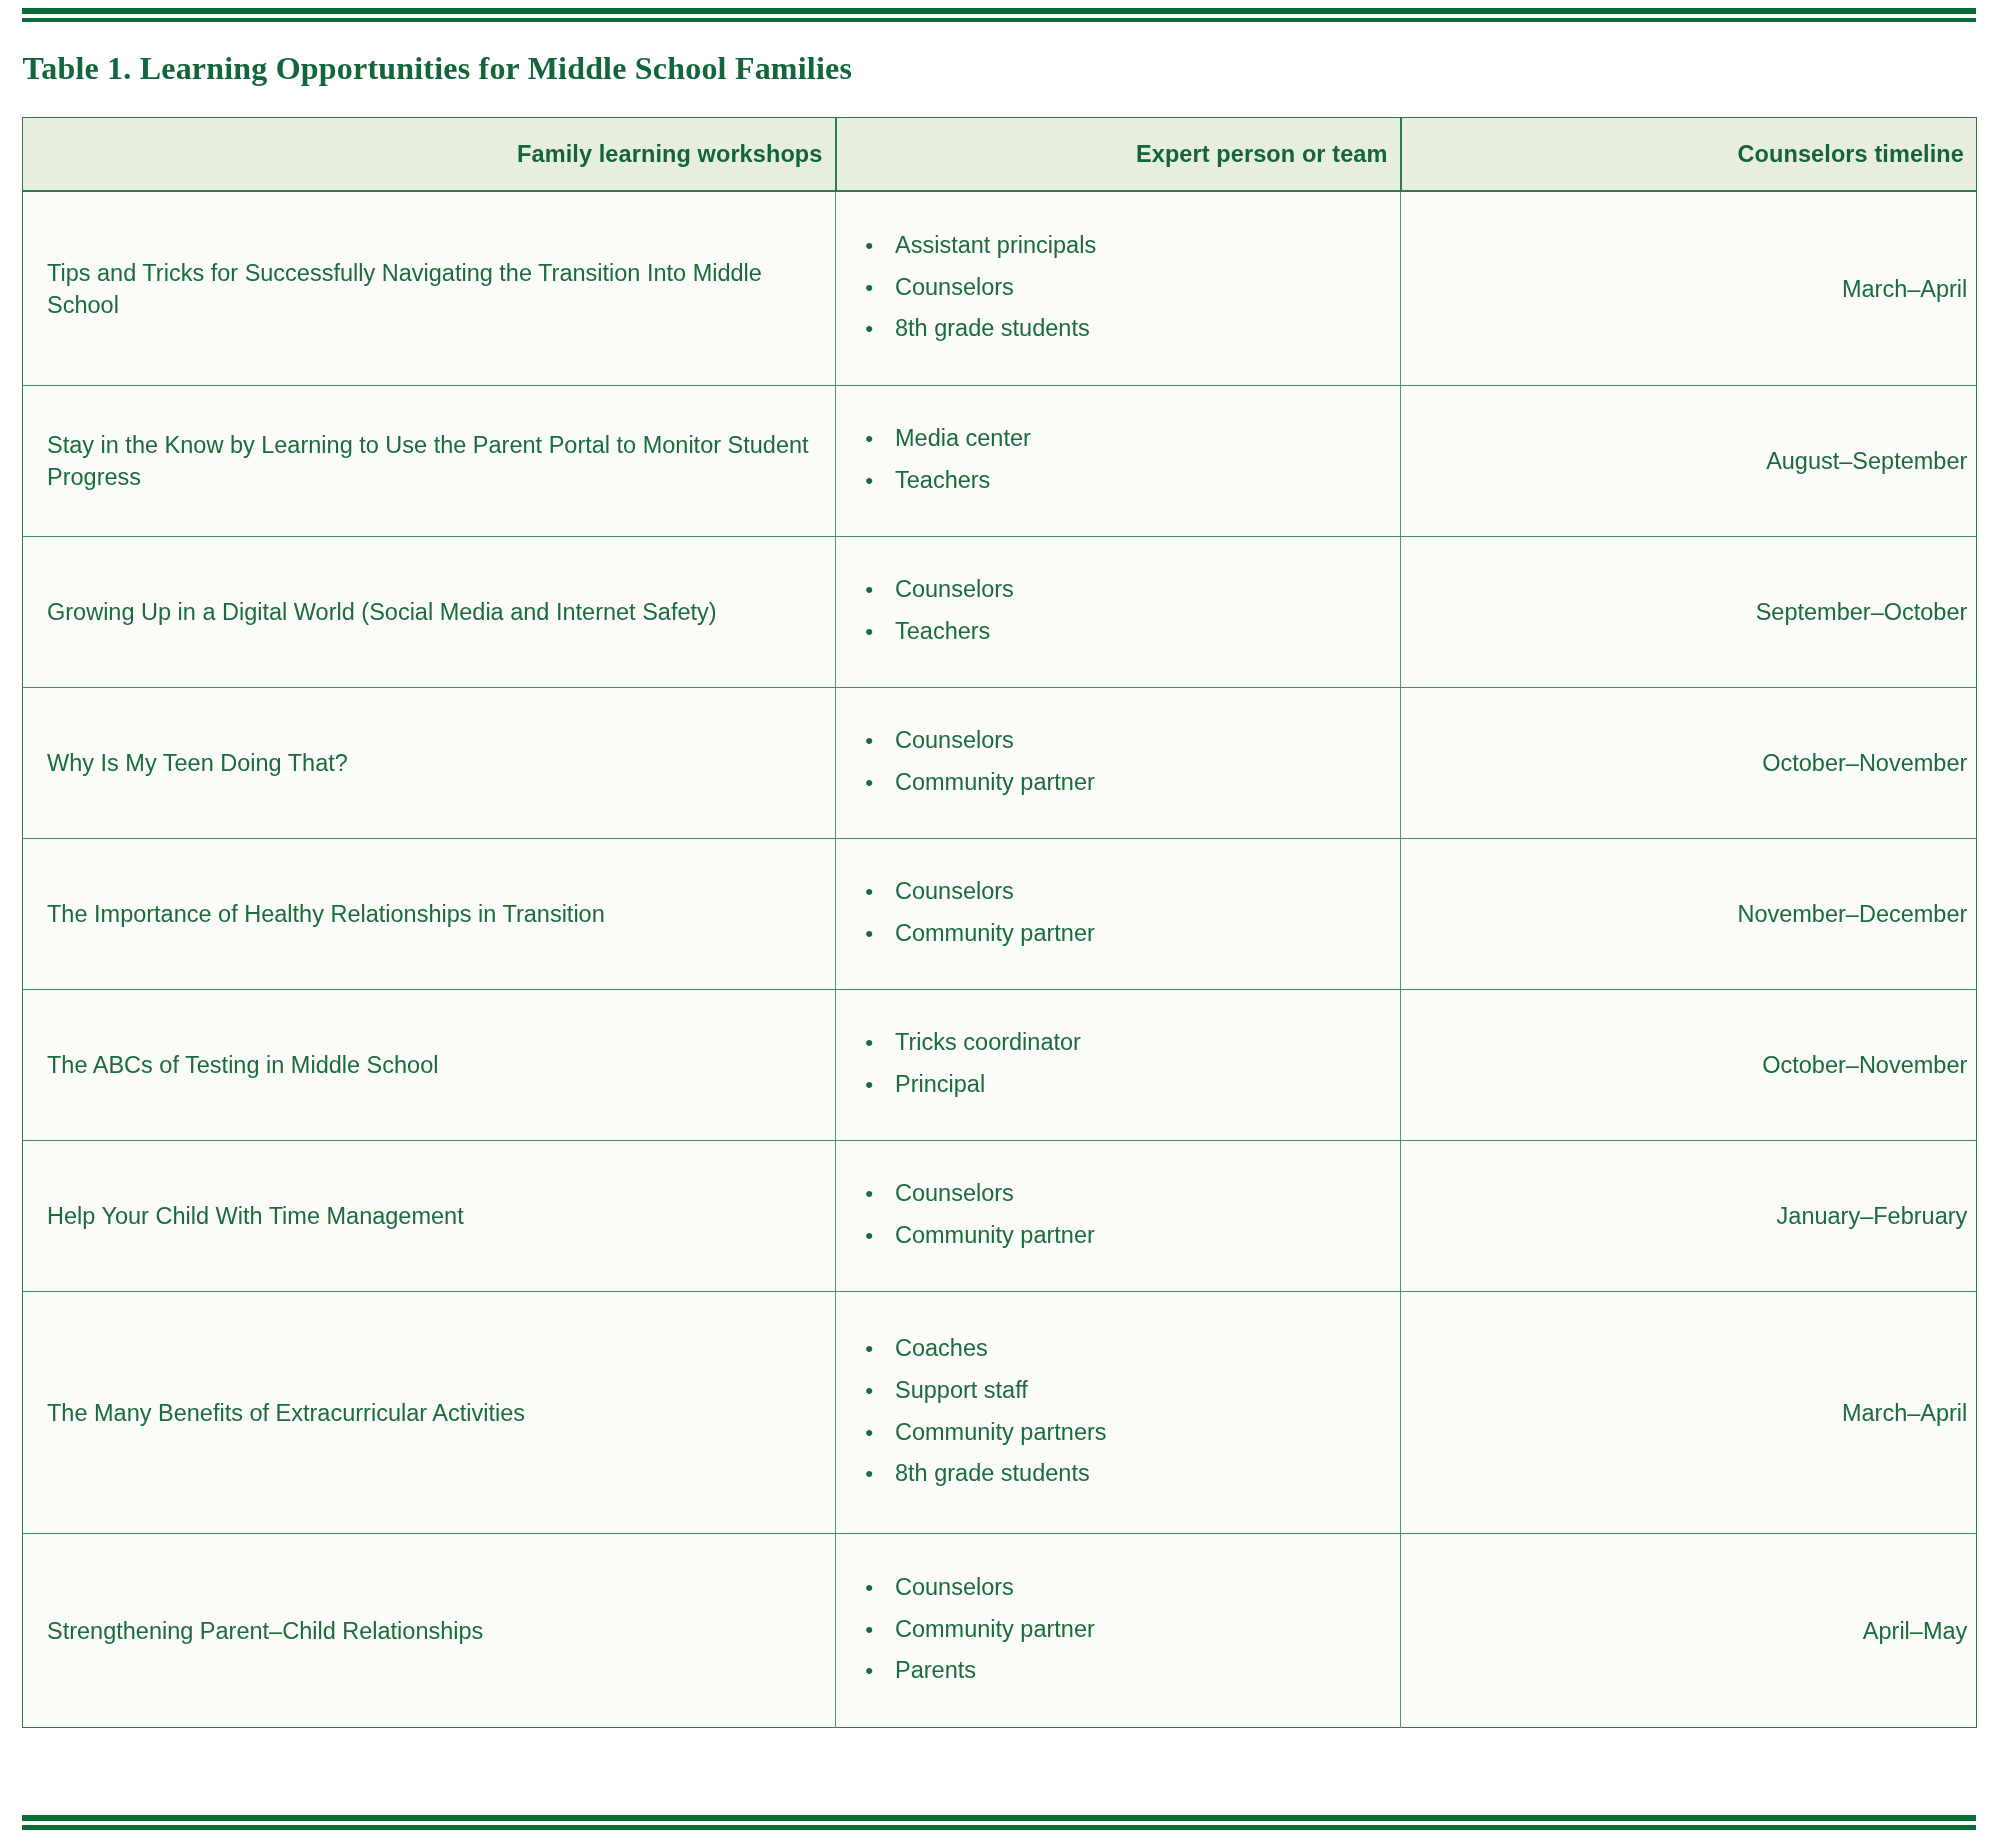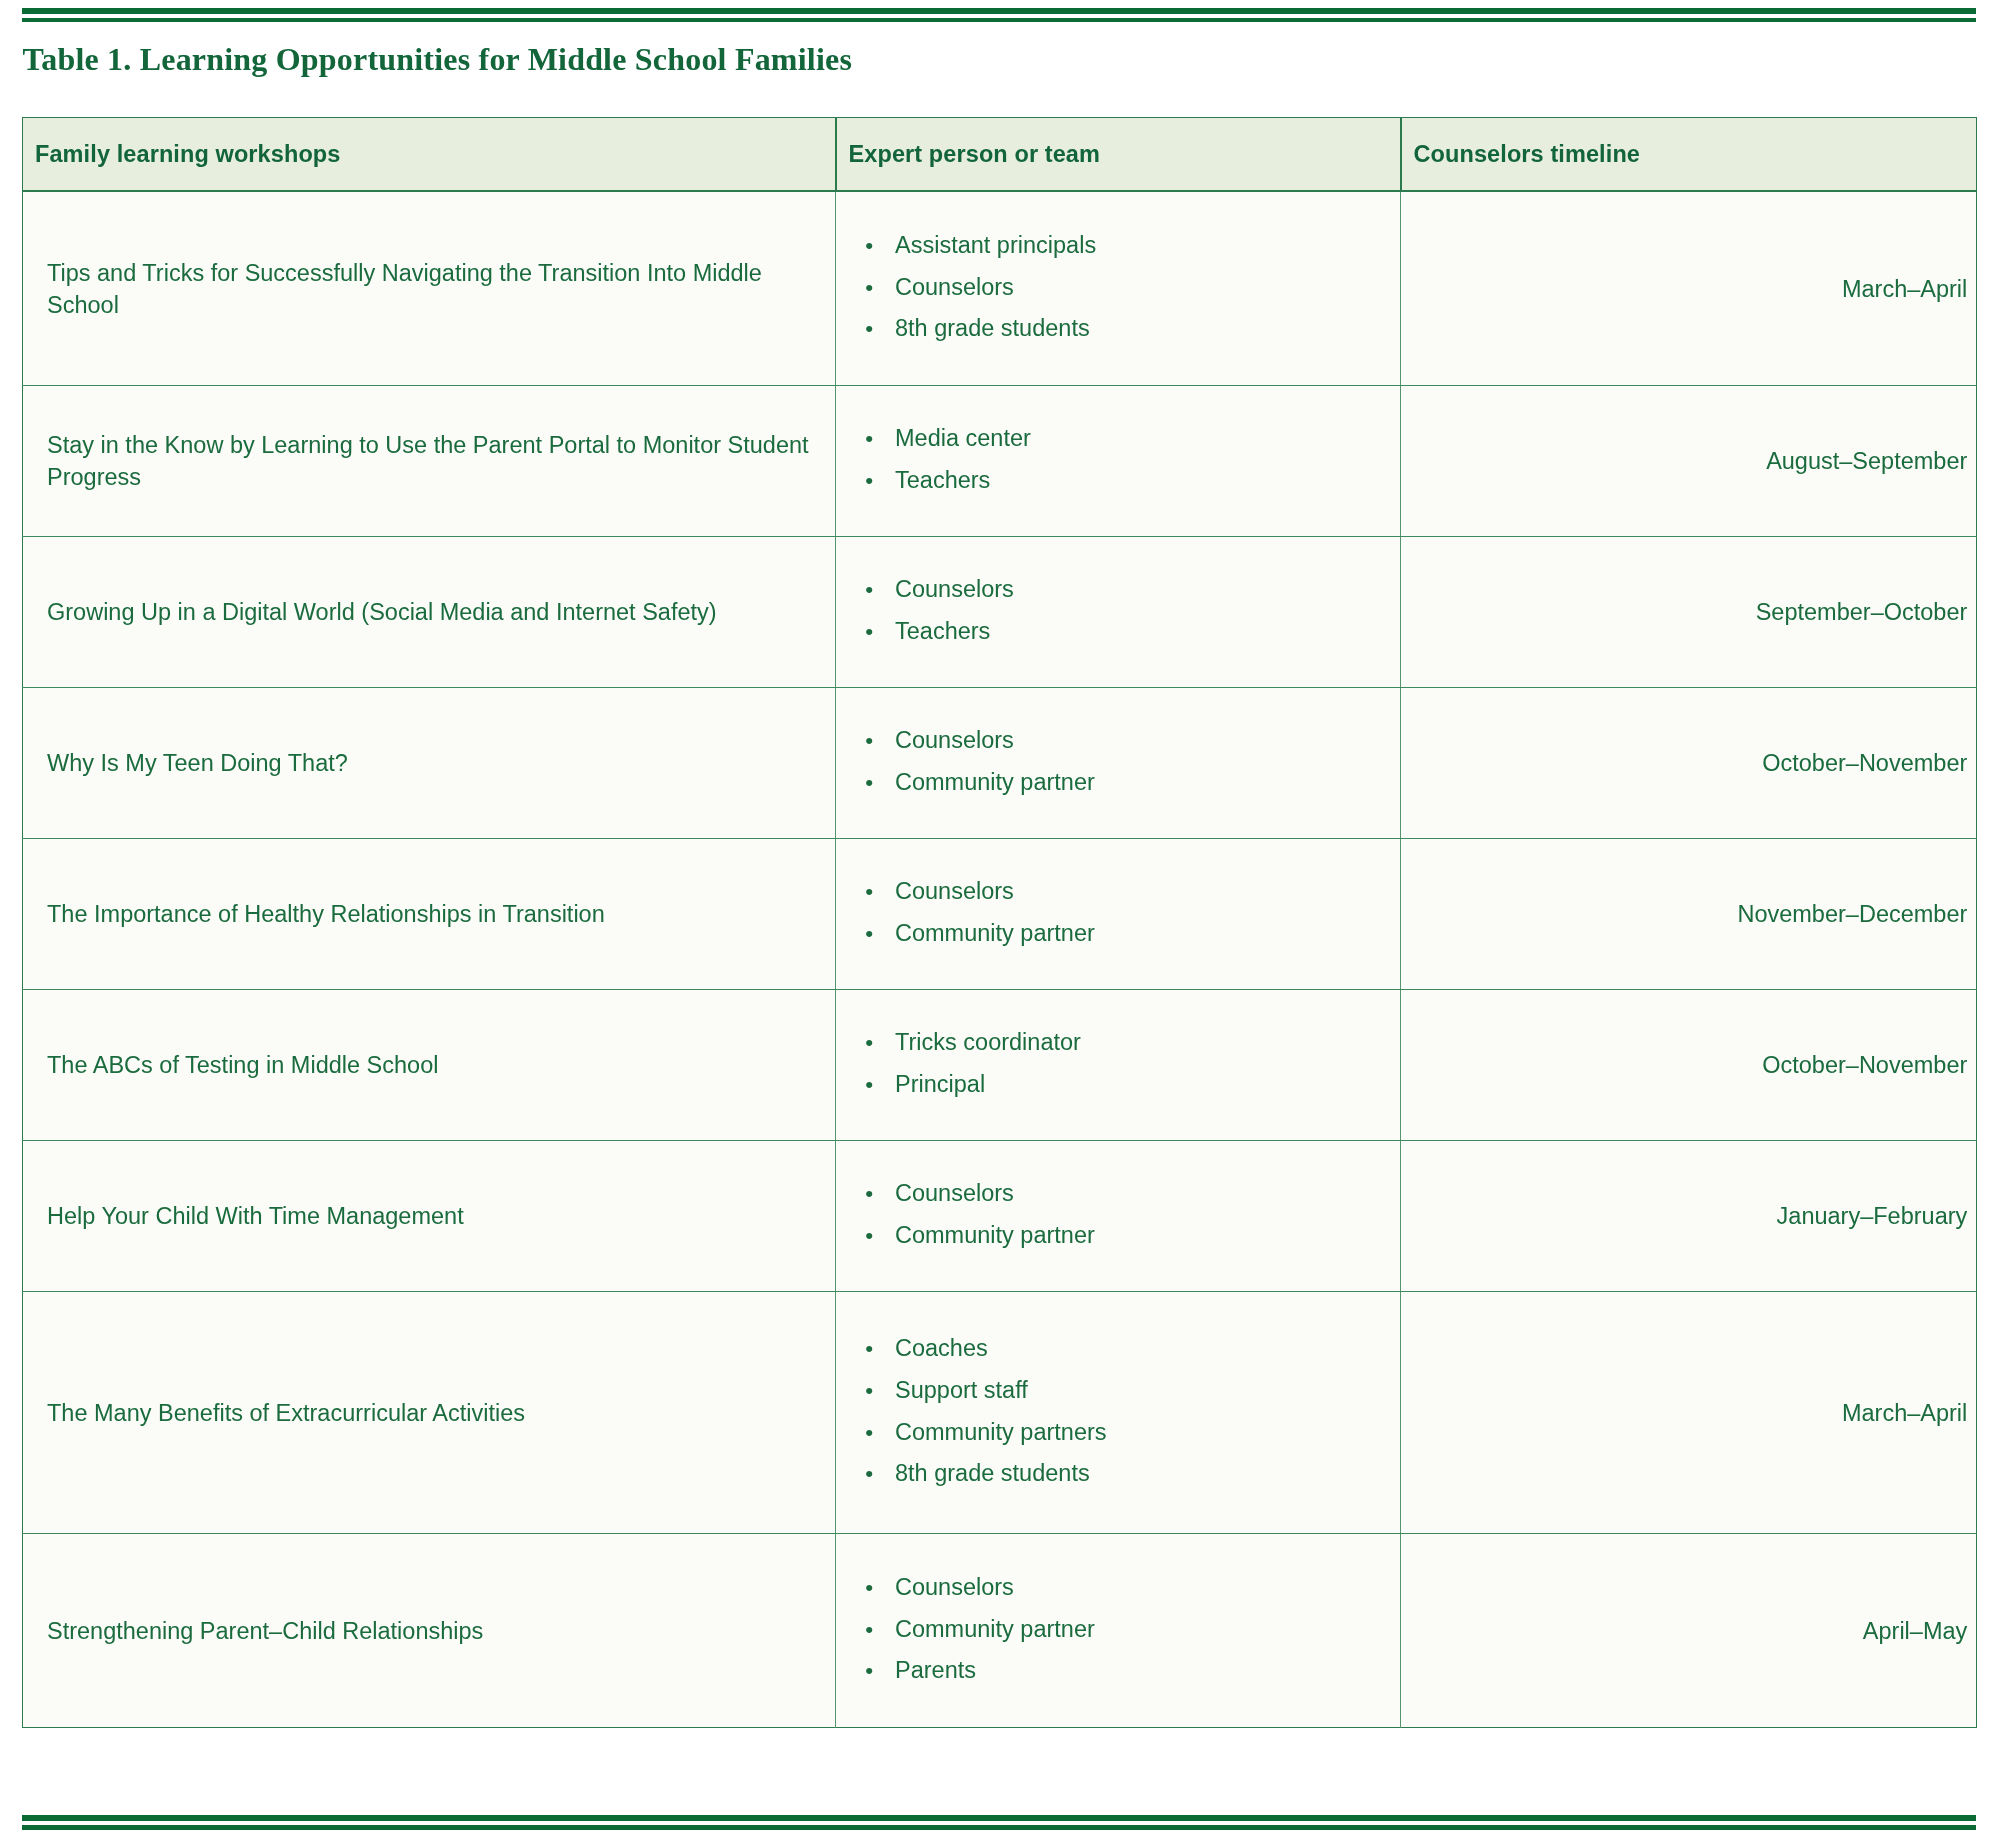--- a/index.html
+++ b/index.html
@@ -38,21 +38,21 @@
   }
   .rule-thin {
     height: 4.3px;
     background: #0a6b35;
   }
 
   
   .table-title {
     position: absolute;
     left: 22.6px;
-    top: 40px;
+    top: 49px;
     font-family: "Liberation Serif", "DejaVu Serif", serif;
     font-weight: bold;
     font-size: 32px;
     line-height: 38px;
     color: #13653a;
     letter-spacing: 0.2px;
     white-space: nowrap;
   }
 
   
@@ -69,21 +69,21 @@
   .tbl col.c2 { width: 565px; }
   .tbl col.c3 { width: 576px; }
 
   .tbl th {
     background: #e8eede;
     color: #12643a;
     font-family: "Liberation Sans", "DejaVu Sans", sans-serif;
     font-weight: bold;
     font-size: 23.5px;
     line-height: 28px;
-    text-align: left;
+    text-align: right;
     vertical-align: middle;
     height: 72px;
     padding: 0 12px;
     border-right: 2.6px solid #2d7a4e;
     border-bottom: 2.6px solid #2d7a4e;
     letter-spacing: 0.1px;
   }
   .tbl th:last-child { border-right: none; }
 
   .tbl td {

